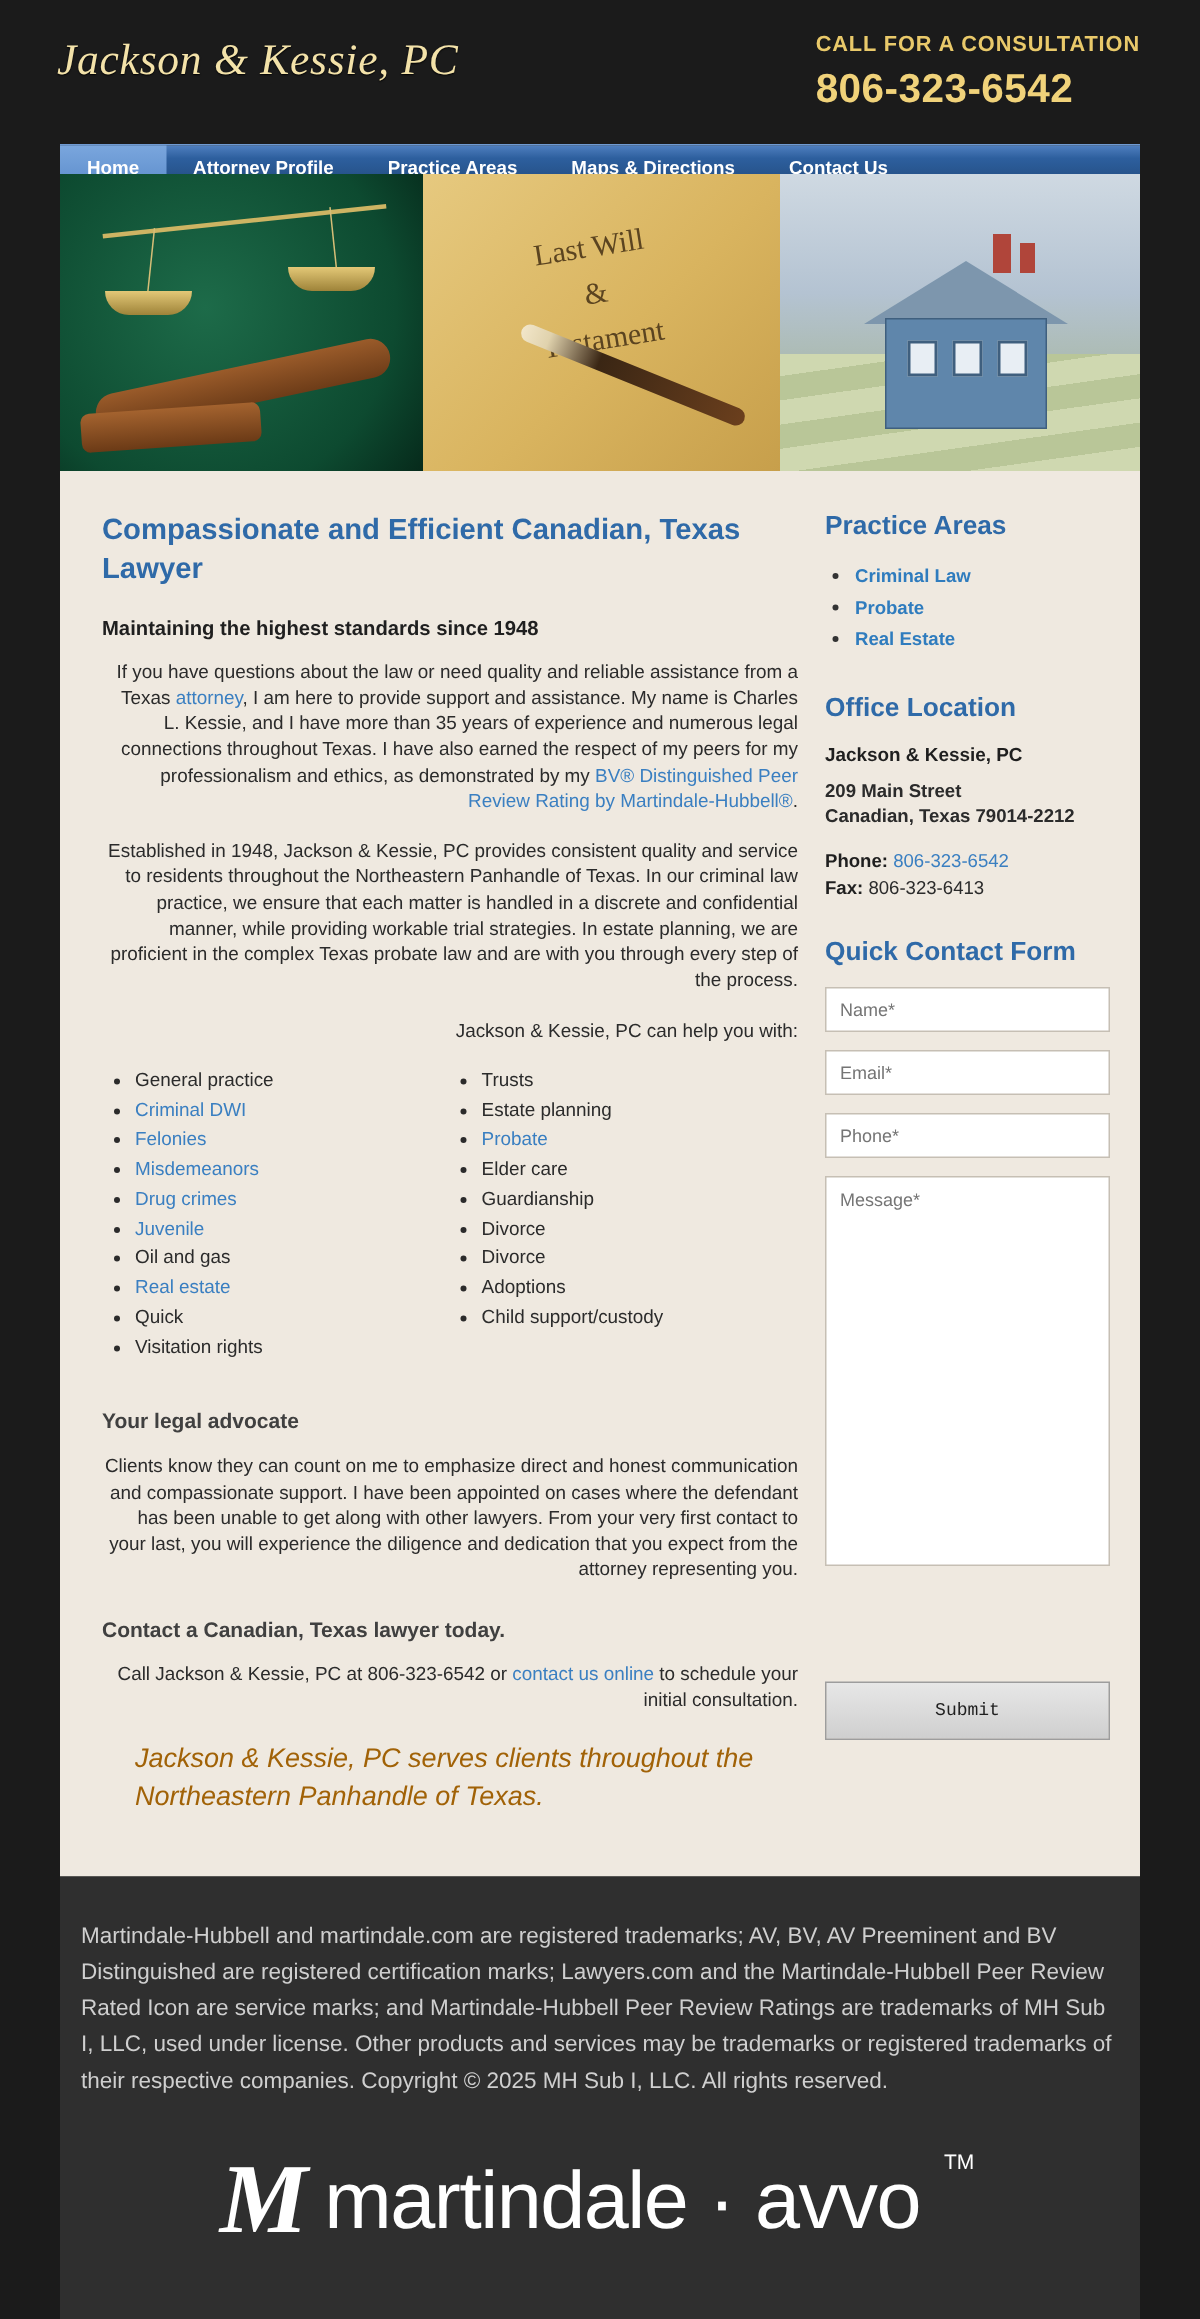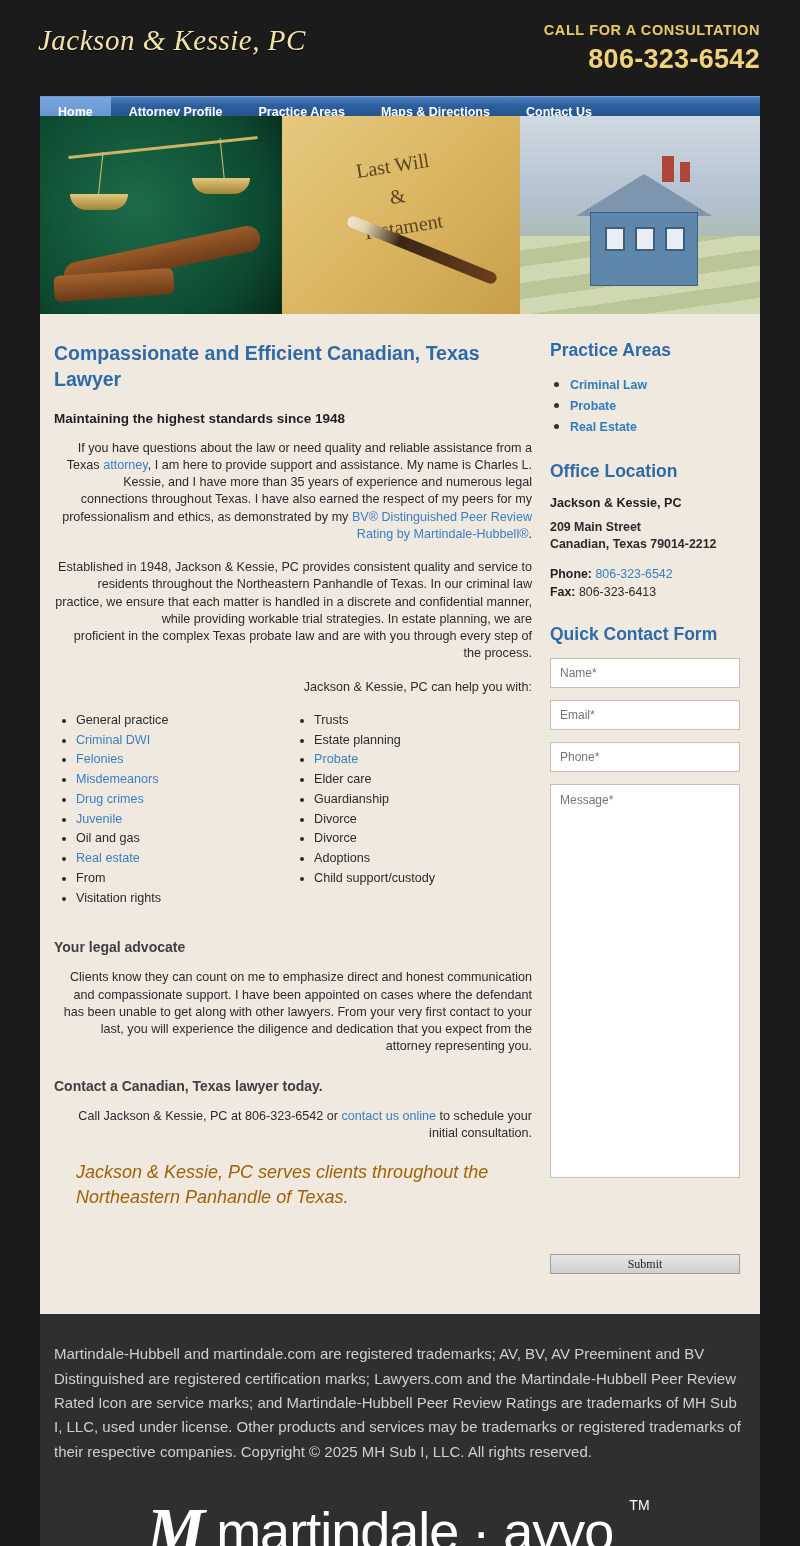--- a/index.html
+++ b/index.html
@@ -31,21 +31,21 @@
     font-size: 29px;
     letter-spacing: 0.5px;
     color: #f3e2a9;
     font-style: italic;
     text-shadow: 0 1px 1px #000;
   }
   .call-block {
     position: absolute;
     right: 40px;
     top: 22px;
-    text-align: right;
+    text-align: left;
   }
   .call-label {
     color: #e9c96a;
     font-size: 14.5px;
     font-weight: bold;
     letter-spacing: 0.6px;
   }
   .call-number {
     color: #f0d27a;
     font-size: 27px;
@@ -141,21 +141,21 @@
   .house-win { position: absolute; width: 20px; height: 24px; background: #e8eef4; border: 2px solid #3f5f7e; }
   .chimney { position: absolute; left: 142px; top: 40px; width: 12px; height: 26px; background: #b0453a; }
   .chimney2 { position: absolute; left: 160px; top: 46px; width: 10px; height: 20px; background: #b0453a; }
   
   .content {
     margin: 0 40px;
     background: #efe9e0;
     display: flex;
     padding: 26px 0 40px 0;
   }
-  .main-col { width: 510px; padding: 0 18px 0 14px; }
+  .main-col { width: 510px; padding: 0 18px 0 28px; }
   .side-col { width: 200px; padding-right: 10px; }
   h1.page-title {
     color: #2f6aa8;
     font-size: 19.5px;
     line-height: 1.35;
     margin: 0 0 18px 0;
     font-weight: bold;
   }
   h2.sub {
     font-size: 13.5px;
@@ -199,39 +199,39 @@
     border: 1px solid #c6bfb4;
     background: #fff;
     font-size: 12px;
     color: #8a8a8a;
     padding: 0 9px;
     margin-bottom: 12px;
     font-family: "Liberation Sans", sans-serif;
   }
   .fld-area {
     width: 100%;
-    height: 394px;
+    height: 260px;
     border: 1px solid #c6bfb4;
     background: #fff;
     font-size: 12px;
     color: #8a8a8a;
     padding: 8px 9px;
     font-family: "Liberation Sans", sans-serif;
     resize: none;
   }
   .submit-wrap { margin-top: 72px; }
   .submit-btn {
     width: 100%;
-    height: 20px;
+    height: 39px;
     background: linear-gradient(to bottom, #e7e7e7, #cfcfcf);
     border: 1px solid #9d9d9d;
     font-size: 12px;
     color: #1f1f1f;
     cursor: pointer;
-    font-family: Liberation Serif, serif;
+    font-family: Liberation Mono, monospace;
   }
   
   .footer {
     margin: 0 40px;
     background: #2f2f2f;
     padding: 28px 18px 30px 14px;
   }
   .footer-text {
     color: #cfcfcf;
     font-size: 15px;
@@ -333,21 +333,21 @@
         <div class="c1">
           <ul>
             <li><span>General practice</span></li>
             <li><a class="lnk" href="#">Criminal DWI</a></li>
             <li><a class="lnk" href="#">Felonies</a></li>
             <li><a class="lnk" href="#">Misdemeanors</a></li>
             <li><a class="lnk" href="#">Drug crimes</a></li>
             <li><a class="lnk" href="#">Juvenile</a></li>
             <li><span>Oil and gas</span></li>
             <li><a class="lnk" href="#">Real estate</a></li>
-            <li><span>From</span></li>
+            <li><span>Quick</span></li>
             <li><span>Visitation rights</span></li>
           </ul>
         </div>
         <div class="c2">
           <ul>
             <li><span>Trusts</span></li>
             <li><span>Estate planning</span></li>
             <li><a class="lnk" href="#">Probate</a></li>
             <li><span>Elder care</span></li>
             <li><span>Guardianship</span></li>

